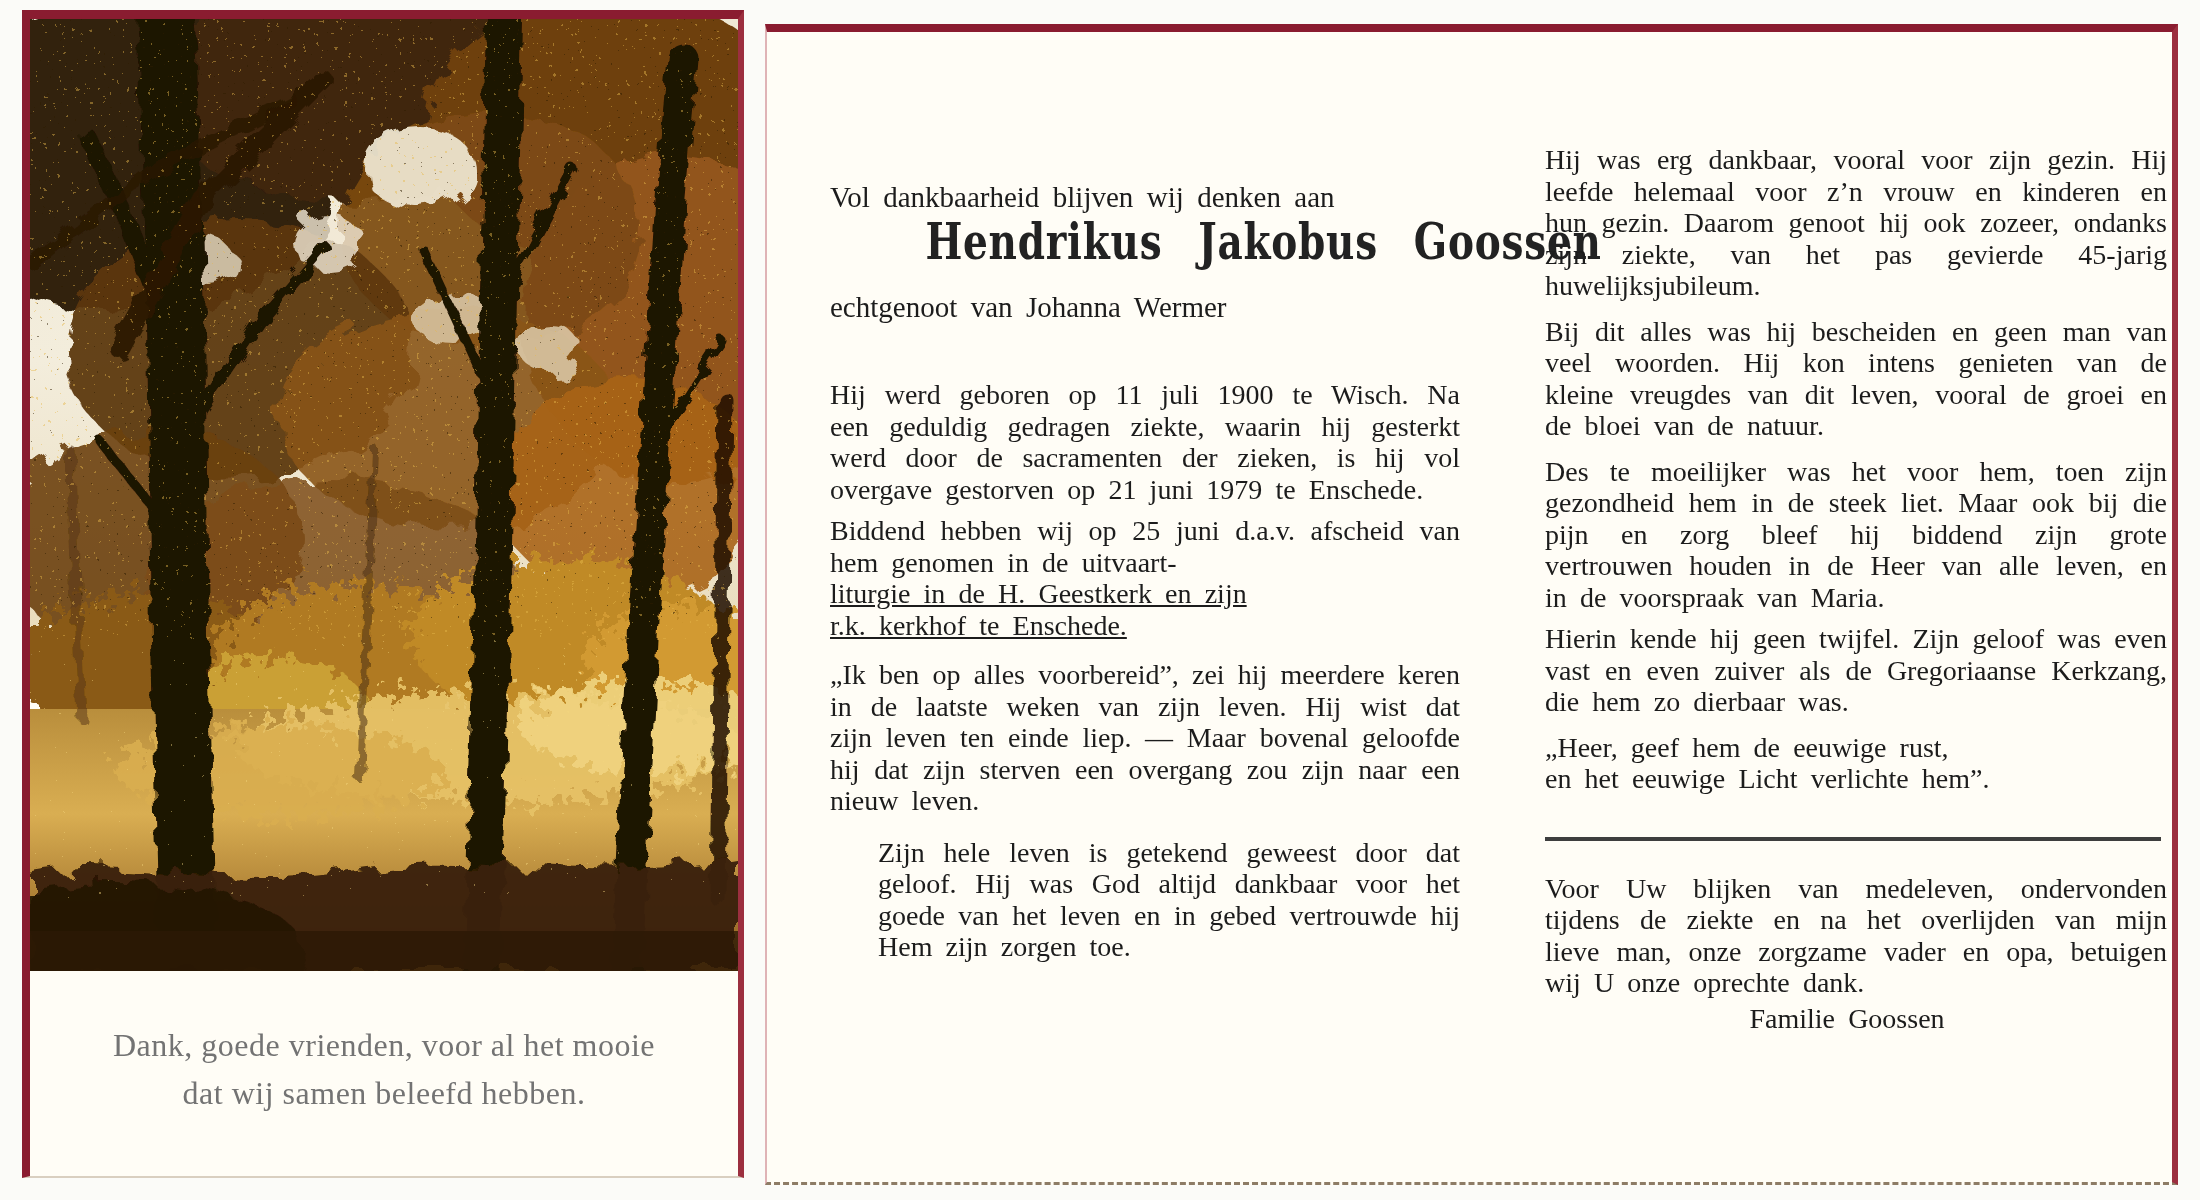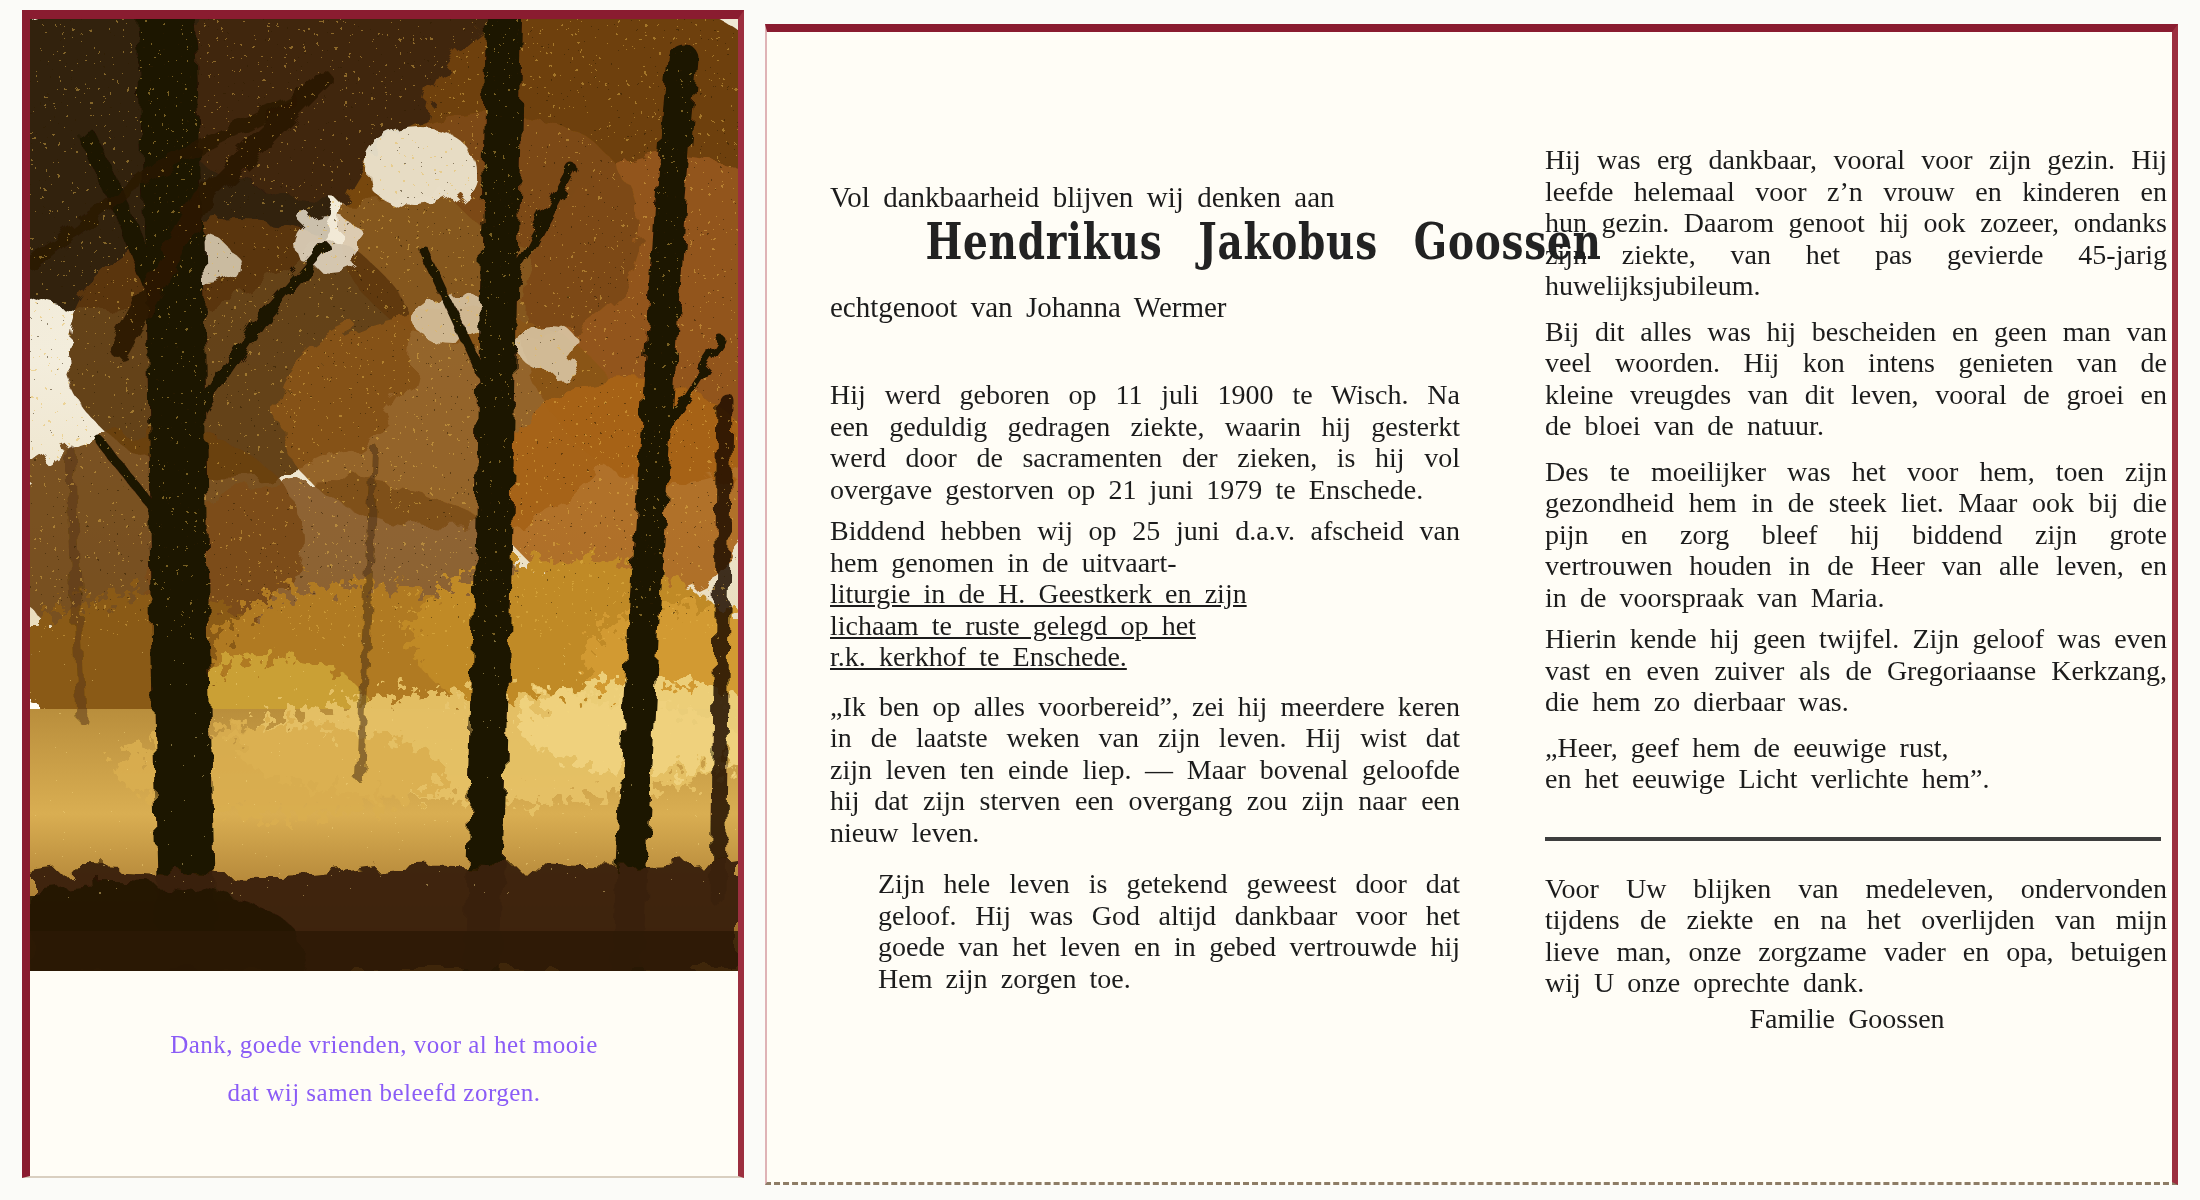--- a/index.html
+++ b/index.html
@@ -18,21 +18,21 @@
     border-top:9px solid var(--card-border,#8a1c30);
     border-left:8px solid var(--card-border,#8a1c30);
     border-right:6px solid var(--card-border-light,#a34152);
     border-bottom:2px solid #d9cfc0;
     box-sizing:border-box;
   }
   .photo-wrap{position:absolute;left:0;top:0;width:708px;height:952px;overflow:hidden;}
   .photo-wrap svg{display:block;}
   .photo-caption{
     position:absolute;left:0;top:1002px;width:100%;
-    text-align:center;font-size:25px;line-height:48px;color:#8b5cf6;
+    text-align:center;font-size:32px;line-height:48px;color:#737373;
     letter-spacing:.5px;
   }
 
   
   .text-card{
     position:absolute;left:765px;top:24px;width:1413px;height:1161px;
     background:var(--card-bg,#fffef8);
     border-top:8px solid var(--card-border,#7e1b26);
     border-right:6px solid var(--card-border-light,#9c2f3f);
     border-left:2px solid #dfb3b6;
@@ -176,37 +176,36 @@
       </g>
 
       <rect x="0" y="0" width="708" height="620" fill="#e7b84e" filter="url(#speckGold)" opacity=".45"></rect>
       <rect x="0" y="0" width="708" height="600" fill="#2e1b06" filter="url(#speckDark)" opacity=".5"></rect>
       <rect x="0" y="620" width="708" height="260" fill="#f4d87e" filter="url(#speckLight)" opacity=".45"></rect>
     </svg>
   </div>
 
   <div class="photo-caption">
     <div>Dank, goede vrienden, voor al het mooie</div>
-    <div>dat wij samen beleefd zorgen.</div>
+    <div>dat wij samen beleefd hebben.</div>
   </div>
 </div>
 
 <div class="text-card">
 
   <div class="col col1">
     <div class="intro">Vol dankbaarheid blijven wij denken aan</div>
     <div class="deceased-name">
       <span>Hendrikus Jakobus Goossen</span>
     </div>
     <div class="relation">echtgenoot van Johanna Wermer</div>
 
     <div class="para first">Hij werd geboren op 11 juli 1900 te Wisch. Na een geduldig gedragen ziekte, waarin hij gesterkt werd door de sacramenten der zieken, is hij vol overgave gestorven op 21 juni 1979 te Enschede.</div>
     <div class="para mt10">Biddend hebben wij op 25 juni d.a.v. afscheid van hem genomen in de uitvaart-</div>
     <div class="center-line">liturgie in de H. Geestkerk en zijn</div>
-    <div class="center-line">lichaam te ruste gelegd op het</div>
     <div class="center-line">r.k. kerkhof te Enschede.</div>
 
     <div class="para mt18">„Ik ben op alles voorbereid”, zei hij meerdere keren in de laatste weken van zijn leven. Hij wist dat zijn leven ten einde liep. — Maar bovenal geloofde hij dat zijn sterven een overgang zou zijn naar een nieuw leven.</div>
     <div class="para mt20">Zijn hele leven is getekend geweest door dat geloof. Hij was God altijd dankbaar voor het goede van het leven en in gebed vertrouwde hij Hem zijn zorgen toe.</div>
   </div>
 
   <div class="col col2">
     <div class="para">Hij was erg dankbaar, vooral voor zijn gezin. Hij leefde helemaal voor z’n vrouw en kinderen en hun gezin. Daarom genoot hij ook zozeer, ondanks zijn ziekte, van het pas gevierde 45-jarig huwelijksjubileum.</div>
     <div class="para mt14">Bij dit alles was hij bescheiden en geen man van veel woorden. Hij kon intens genieten van de kleine vreugdes van dit leven, vooral de groei en de bloei van de natuur.</div>
     <div class="para mt14">Des te moeilijker was het voor hem, toen zijn gezondheid hem in de steek liet. Maar ook bij die pijn en zorg bleef hij biddend zijn grote vertrouwen houden in de Heer van alle leven, en in de voorspraak van Maria.</div>

